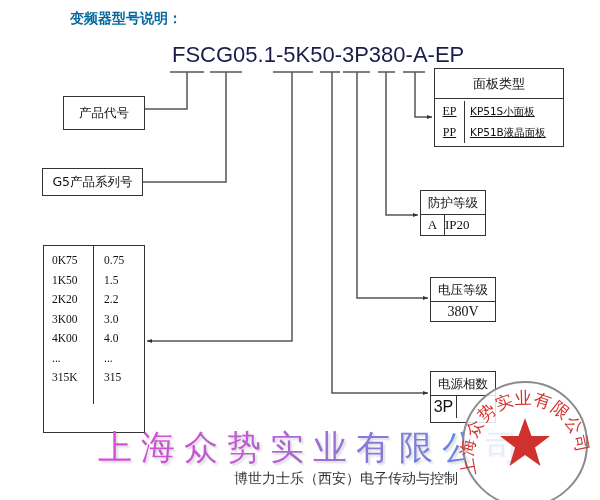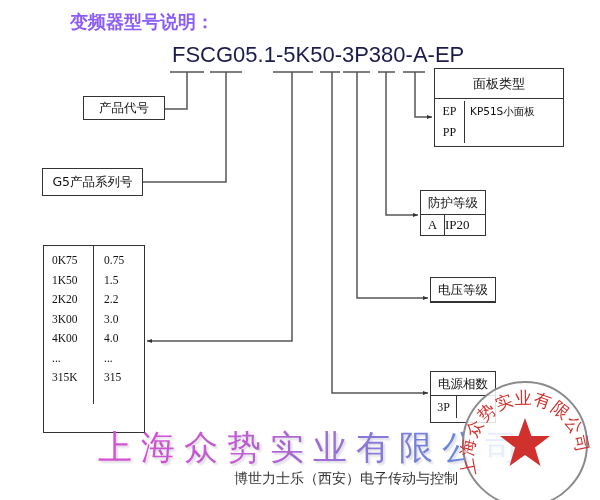--- a/index.html
+++ b/index.html
@@ -1,49 +1,49 @@
 <!DOCTYPE html>
 <html><head>
   <meta charset="utf-8">
   <style>
     * { margin: 0; padding: 0; box-sizing: border-box; }
     html, body { width: 600px; height: 500px; background: #ffffff; overflow: hidden; }
     body { position: relative; font-family: "DejaVu Serif", "Liberation Serif", serif; color: #111; }
     .abs { position: absolute; }
     .title {
       left: 70px; top: 10px; font-family: "DejaVu Sans", sans-serif;
-      font-weight: bold; font-size: 18px; color: #8b5cf6;
+      font-weight: bold; font-size: 14px; color: #0369a1;
     }
     .model {
       left: 172px; top: 42px; font-family: Liberation Sans, sans-serif;
       font-size: 22px; color: #1c1c4a; letter-spacing: 0px;
     }
     .box { border: 1.5px solid #333; background: #fff; }
     .lbl-box {
       font-family: "DejaVu Sans", sans-serif; font-size: 12.5px;
       display: flex; align-items: center; justify-content: center;
     }
     svg.lines { position: absolute; left: 0; top: 0; }
     .panel { left: 434px; top: 68px; width: 130px; }
     .panel .hdr { height: 30px; border-bottom: 1.5px solid #333; text-align: center; line-height: 29px;
       font-family: "DejaVu Sans", sans-serif; font-size: 13px; }
-    .panel .row { display: flex; height: 21px; font-size: 12px; line-height: 21px; }
+    .panel .row { display: flex; height: 21px; font-size: 12px; line-height: 21px; text-decoration: underline; }
     .panel .c1 { width: 30px; border-right: 1.5px solid #333; text-align: center; font-family: "Liberation Serif", serif; }
     .panel .c2 { flex: 1; padding-left: 5px; font-family: "DejaVu Sans", sans-serif; font-size: 10.5px; }
     .panel .rows { padding: 2px 0 3px 0; }
     .prot { left: 420px; top: 190px; width: 66px; }
     .prot .hdr, .volt .hdr, .src .hdr { height: 24px; line-height: 23px; text-align: center; border-bottom: 1.5px solid #333;
       font-family: "DejaVu Sans", sans-serif; font-size: 12.5px; }
     .prot .row { display: flex; height: 20px; line-height: 20px; font-size: 13px; font-family: "Liberation Serif", serif; }
     .prot .c1 { width: 24px; text-align: center; border-right: 1.5px solid #333; }
     .prot .c2 { flex: 1; text-align: left; }
     .volt { left: 430px; top: 277px; width: 66px; }
     .volt .val { height: 19px; line-height: 19px; text-align: center; font-size: 14px; font-family: "Liberation Serif", serif; }
     .src { left: 430px; top: 371px; width: 66px; height: 52px; overflow: hidden; }
-    .src .row { display: flex; height: 22px; line-height: 22px; font-size: 12px; font-family: Liberation Serif, serif; }
+    .src .row { display: flex; height: 22px; line-height: 22px; font-size: 16px; font-family: Liberation Sans, sans-serif; }
     .src .c1 { width: 26px; text-align: center; border-right: 1.5px solid #333; }
     .power { left: 43px; top: 245px; width: 102px; height: 188px; }
     .power .hdr { height: 28px; line-height: 27px; border-bottom: 1.5px solid #333; font-family: "DejaVu Sans", sans-serif;
       font-size: 10px; padding-left: 3px; white-space: nowrap; }
     .power .body { display: flex; height: 158px; }
     .power .col { width: 50px; border-right: 1.5px solid #333; padding-top: 8px; }
     .power .col.r { border-right: none; flex: 1; }
     .power .cell { height: 19.5px; font-size: 11.5px; font-family: "Liberation Serif", serif; padding-left: 8px; }
     .power .col.r .cell { padding-left: 10px; }
     .company {
@@ -88,46 +88,48 @@
     <polygon points="418,215 413,213 413,217"></polygon>
     <polygon points="428,298 423,296 423,300"></polygon>
     <polygon points="428,393 423,391 423,395"></polygon>
     <polygon points="147,341 152,339 152,343"></polygon>
   </g>
 </svg>
 
 <div class="abs title">变频器型号说明：</div>
 <div class="abs model">FSCG05.1-5K50-3P380-A-EP</div>
 
-<div class="abs box lbl-box" style="left:63px; top:96px; width:82px; height:24px;margin-left:20px;">产品代号</div>
+<div class="abs box lbl-box" style="left:63px; top:96px; width:82px; height:34px;">产品代号</div>
 <div class="abs box lbl-box" style="left:42px; top:168px; width:101px; height:28px;">G5产品系列号</div>
 
 <div class="abs box panel">
   <div class="hdr">面板类型</div>
   <div class="rows">
     <div class="row">
       <div class="c1">EP</div>
       <div class="c2">KP51S小面板</div>
     </div>
     <div class="row">
       <div class="c1">PP</div>
+      <div class="c2">KP51B液晶面板</div>
     </div>
   </div>
 </div>
 
 <div class="abs box prot">
   <div class="hdr">防护等级</div>
   <div class="row">
     <div class="c1">A</div>
     <div class="c2">IP20</div>
   </div>
 </div>
 
 <div class="abs box volt">
   <div class="hdr">电压等级</div>
+  <div class="val">380V</div>
 </div>
 
 <div class="abs box src">
   <div class="hdr">电源相数</div>
   <div class="row">
     <div class="c1">3P</div>
     <div class="c2"></div>
   </div>
 </div>
 

